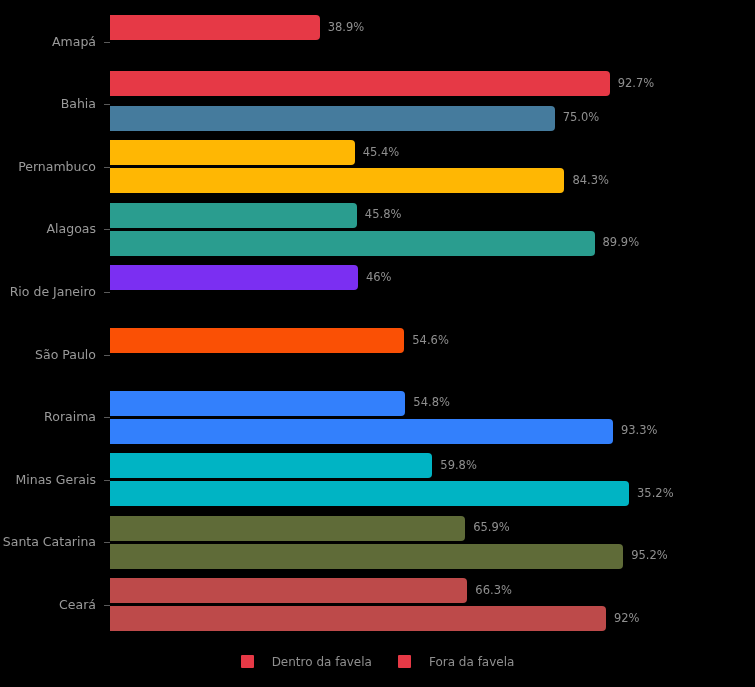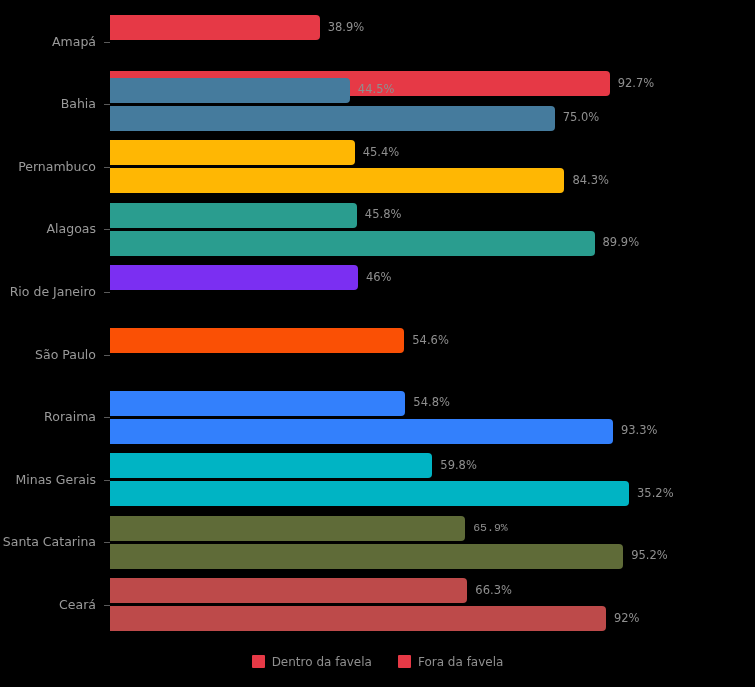--- a/index.html
+++ b/index.html
@@ -76,21 +76,21 @@
     top: 655px;
     width: 755px;
     display: flex;
     justify-content: center;
     align-items: center;
     gap: 26px;
   }
   .legend-item {
     display: flex;
     align-items: center;
-    gap: 7px;
+    gap: 18px;
   }
   .legend-swatch {
     width: 13px;
     height: 13px;
     border-radius: 1px;
   }
   .legend-label {
     color: #8f8f8f;
     font-size: 12px;
     line-height: 1;
@@ -111,24 +111,20 @@
           <div class="bar-value" style="left: 209.671px;">38.9%</div>
         </div>
         <div class="bar-row" style="top: 28px; width: 499.653px; margin-top: 28px;">
           <div class="bar" style="width: 499.653px; background: rgb(230, 57, 70);"></div>
           <div class="bar-value" style="left: 499.653px;">92.7%</div>
         </div>
       </div>
       <div class="group" style="top: 77.6px; height: 53px;">
         <div class="cat-label" style="top: 20.5px;">Bahia</div>
         <div class="axis-tick" style="top: 26.5px;"></div>
-        <div class="bar-row" style="top: 0px; width: 239.855px;">
-          <div class="bar" style="width: 239.855px; background: rgb(69, 123, 157);"></div>
-          <div class="bar-value" style="left: 239.855px;">44.5%</div>
-        </div>
         <div class="bar-row" style="top: 28px; width: 444.675px;">
           <div class="bar" style="width: 444.675px; background: rgb(69, 123, 157);"></div>
           <div class="bar-value" style="left: 444.675px;">75.0%</div>
         </div>
       </div>
       <div class="group" style="top: 140.2px; height: 53px;">
         <div class="cat-label" style="top: 20.5px;">Pernambuco</div>
         <div class="axis-tick" style="top: 26.5px;"></div>
         <div class="bar-row" style="top: 0px; width: 244.706px; padding-left: 48px;">
           <div class="bar" style="width: 244.706px; background: rgb(255, 183, 3);"></div>
@@ -187,21 +183,21 @@
           <div class="bar-value" style="left: 322.322px;">59.8%</div>
         </div>
         <div class="bar-row" style="top: 28px; width: 519.057px;">
           <div class="bar" style="width: 519.057px; background: rgb(0, 180, 196);"></div>
           <div class="bar-value" style="left: 519.057px;">35.2%</div>
         </div>
       </div>
       <div class="group" style="top: 515.8px; height: 53px;">
         <div class="cat-label" style="top: 20.5px;">Santa Catarina</div>
         <div class="axis-tick" style="top: 26.5px;"></div>
-        <div class="bar-row" style="top: 0px; width: 398px; font-family: Liberation Mono, monospace;">
+        <div class="bar-row" style="top: 0px; width: 398px;">
           <div class="bar" style="width: 355.201px; background: rgb(95, 107, 56);"></div>
           <div class="bar-value" style="left: 355.201px;">65.9%</div>
         </div>
         <div class="bar-row" style="top: 28px; width: 513.128px;">
           <div class="bar" style="width: 513.128px; background: rgb(95, 107, 56);"></div>
           <div class="bar-value" style="left: 513.128px;">95.2%</div>
         </div>
       </div>
       <div class="group" style="top: 578.4px; height: 53px;">
         <div class="cat-label" style="top: 20.5px;">Ceará</div>

